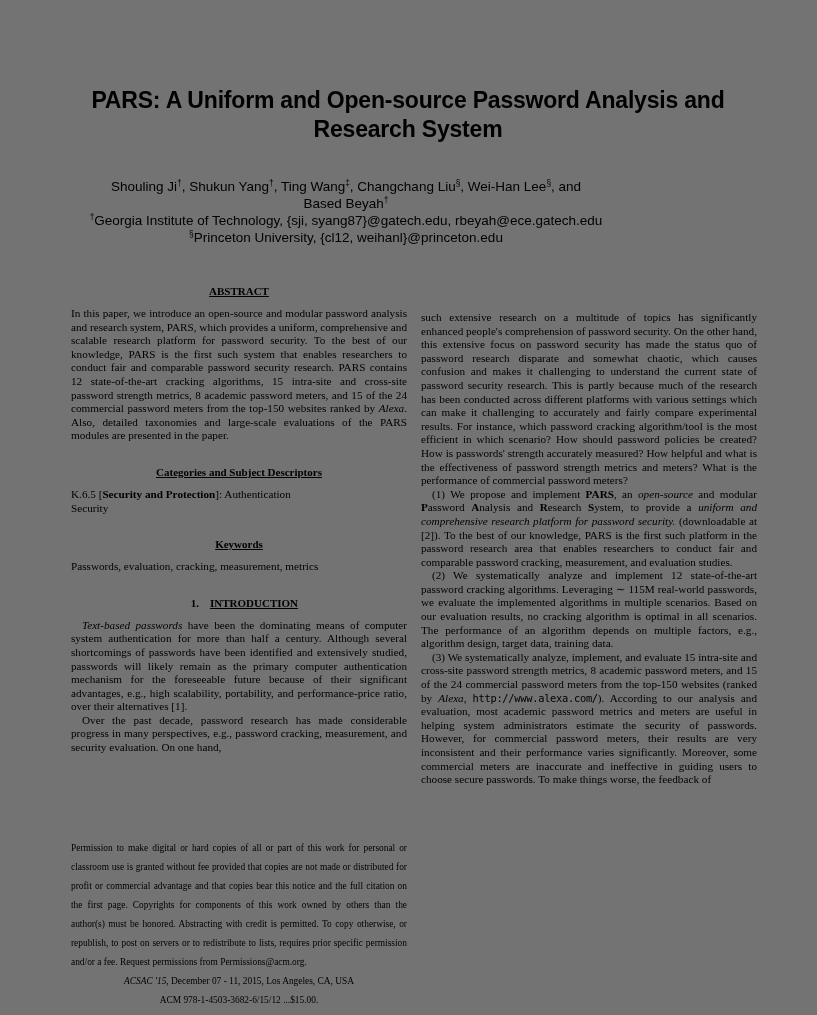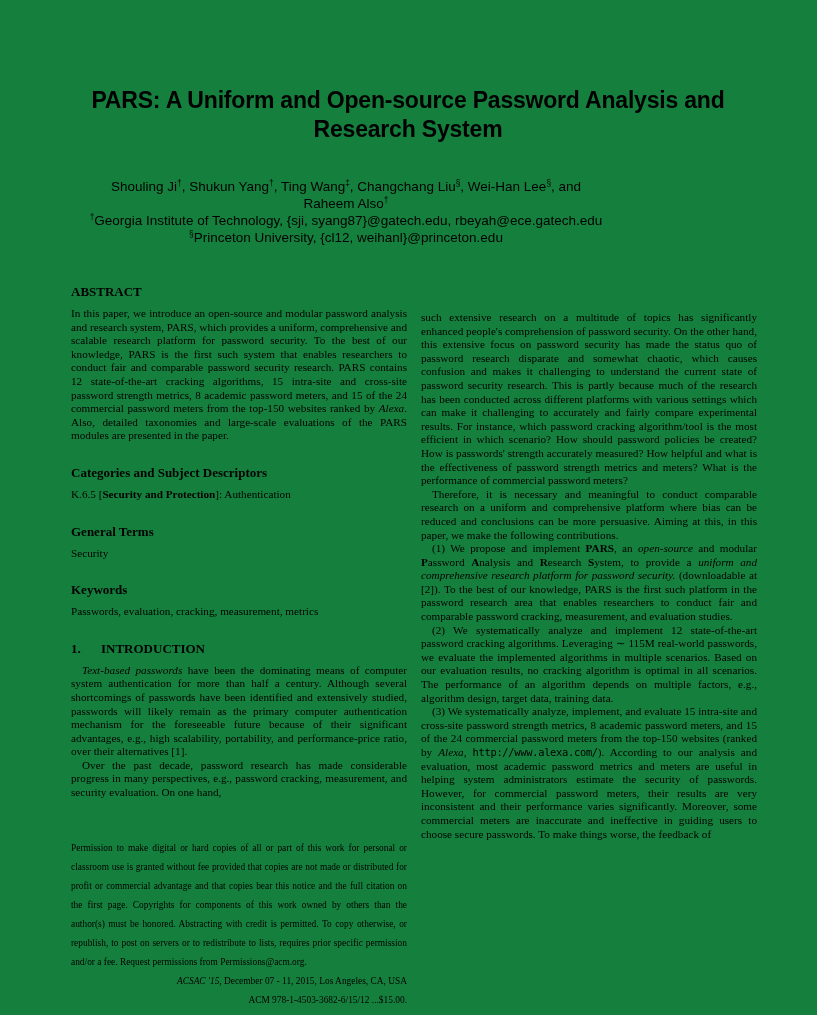--- a/index.html
+++ b/index.html
@@ -1,20 +1,20 @@
 <!DOCTYPE html>
 <html><head>
 <meta charset="utf-8">
 <style>
   html, body { margin: 0; padding: 0; background: #ffffff; }
   .page {
     position: relative;
     width: 817px;
     height: 1015px;
-    background: #15803d;
+    background: #737373;
     color: #000000;
     font-family: "Liberation Serif", serif;
     overflow: hidden;
   }
   .title {
     position: absolute;
     top: 86px;
     left: 58px;
     width: 700px;
     margin: 0;
@@ -41,84 +41,83 @@
     top: 283px;
     width: 336px;
     font-size: 11.2px;
     line-height: 13.6px;
     text-align: justify;
   }
   .col-left  { left: 71px;  }
   .col-right { left: 421px; margin-top: 28px; }
   h2 {
     font-family: "Liberation Serif", serif;
-    font-size: 13px;
+    font-size: 11px;
     line-height: 17px;
     font-weight: bold;
     margin: 21px 0 7px 0;
-    text-align: left;
+    text-align: center;
+    text-decoration: underline;
   }
   .col h2:first-child { margin-top: 0; }
   .sec-num { display: inline-block; min-width: 30px; }
   p { margin: 0; text-indent: 11px; }
   p.noindent { text-indent: 0; }
   .footnote {
     position: absolute;
     left: 71px;
     top: 839px;
     width: 336px;
     font-size: 9.4px;
     line-height: 19px;
   }
   .fn-perm { text-align: justify; margin: 0; text-indent: 0; }
-  .fn-line { margin: 0; text-align: right; text-indent: 0; }
+  .fn-line { margin: 0; text-align: center; text-indent: 0; }
   .seg-b  { font-weight: bold; }
   .seg-i  { font-style: italic; }
   .seg-tt { font-family: "DejaVu Sans Mono", monospace; font-size: 0.93em; letter-spacing: -0.3px; }
   .seg-sup { font-size: 0.62em; vertical-align: super; line-height: 0; }
 </style>
 </head>
 <body>
 
 <div class="page">
 
   <h1 class="title">PARS: A Uniform and Open-source Password Analysis and Research System</h1>
 
   <div class="authors">
     <div><span>Shouling Ji</span><span class="seg-sup">†</span><span>, Shukun Yang</span><span class="seg-sup">†</span><span>, Ting Wang</span><span class="seg-sup">‡</span><span>, Changchang Liu</span><span class="seg-sup">§</span><span>, Wei-Han Lee</span><span class="seg-sup">§</span><span>, and</span></div>
-    <div><span>Raheem Also</span><span class="seg-sup">†</span></div>
+    <div><span>Based Beyah</span><span class="seg-sup">†</span></div>
     <div><span class="seg-sup">†</span><span>Georgia Institute of Technology, {sji, syang87}@gatech.edu, rbeyah@ece.gatech.edu</span></div>
     <div><span class="seg-sup">§</span><span>Princeton University, {cl12, weihanl}@princeton.edu</span></div>
   </div>
 
   <div class="col col-left">
     <h2>ABSTRACT</h2>
     <p class="noindent"><span>In this paper, we introduce an open-source and modular password analysis and research system, PARS, which provides a uniform, comprehensive and scalable research platform for password security. To the best of our knowledge, PARS is the first such system that enables researchers to conduct fair and comparable password security research. PARS contains 12 state-of-the-art cracking algorithms, 15 intra-site and cross-site password strength metrics, 8 academic password meters, and 15 of the 24 commercial password meters from the top-150 websites ranked by </span><span class="seg-i">Alexa</span><span>. Also, detailed taxonomies and large-scale evaluations of the PARS modules are presented in the paper.</span></p>
 
     <h2>Categories and Subject Descriptors</h2>
     <p class="noindent"><span>K.6.5 [</span><span class="seg-b">Security and Protection</span><span>]: Authentication</span></p>
 
-    <h2>General Terms</h2>
     <p class="noindent">Security</p>
 
     <h2>Keywords</h2>
     <p class="noindent">Passwords, evaluation, cracking, measurement, metrics</p>
 
     <h2><span class="sec-num">1.</span><span>INTRODUCTION</span></h2>
     <p><span class="seg-i">Text-based passwords</span><span> have been the dominating means of computer system authentication for more than half a century. Although several shortcomings of passwords have been identified and extensively studied, passwords will likely remain as the primary computer authentication mechanism for the foreseeable future because of their significant advantages, e.g., high scalability, portability, and performance-price ratio, over their alternatives [1].</span></p>
     <p>Over the past decade, password research has made considerable progress in many perspectives, e.g., password cracking, measurement, and security evaluation. On one hand,</p>
   </div>
 
   <div class="footnote">
     <p class="fn-perm">Permission to make digital or hard copies of all or part of this work for personal or classroom use is granted without fee provided that copies are not made or distributed for profit or commercial advantage and that copies bear this notice and the full citation on the first page. Copyrights for components of this work owned by others than the author(s) must be honored. Abstracting with credit is permitted. To copy otherwise, or republish, to post on servers or to redistribute to lists, requires prior specific permission and/or a fee. Request permissions from Permissions@acm.org.</p>
     <p class="fn-line"><span class="seg-i">ACSAC '15,</span><span> December 07 - 11, 2015, Los Angeles, CA, USA</span></p>
     <p class="fn-line">ACM 978-1-4503-3682-6/15/12 ...$15.00.</p>
   </div>
 
   <div class="col col-right">
     <p class="noindent">such extensive research on a multitude of topics has significantly enhanced people's comprehension of password security. On the other hand, this extensive focus on password security has made the status quo of password research disparate and somewhat chaotic, which causes confusion and makes it challenging to understand the current state of password security research. This is partly because much of the research has been conducted across different platforms with various settings which can make it challenging to accurately and fairly compare experimental results. For instance, which password cracking algorithm/tool is the most efficient in which scenario? How should password policies be created? How is passwords' strength accurately measured? How helpful and what is the effectiveness of password strength metrics and meters? What is the performance of commercial password meters?</p>
-    <p>Therefore, it is necessary and meaningful to conduct comparable research on a uniform and comprehensive platform where bias can be reduced and conclusions can be more persuasive. Aiming at this, in this paper, we make the following contributions.</p>
     <p><span>(1) We propose and implement </span><span class="seg-b">PARS</span><span>, an </span><span class="seg-i">open-source</span><span> and modular </span><span class="seg-b">P</span><span>assword </span><span class="seg-b">A</span><span>nalysis and </span><span class="seg-b">R</span><span>esearch </span><span class="seg-b">S</span><span>ystem, to provide a </span><span class="seg-i">uniform and comprehensive research platform for password security.</span><span> (downloadable at [2]). To the best of our knowledge, PARS is the first such platform in the password research area that enables researchers to conduct fair and comparable password cracking, measurement, and evaluation studies.</span></p>
     <p>(2) We systematically analyze and implement 12 state-of-the-art password cracking algorithms. Leveraging ∼ 115M real-world passwords, we evaluate the implemented algorithms in multiple scenarios. Based on our evaluation results, no cracking algorithm is optimal in all scenarios. The performance of an algorithm depends on multiple factors, e.g., algorithm design, target data, training data.</p>
     <p><span>(3) We systematically analyze, implement, and evaluate 15 intra-site and cross-site password strength metrics, 8 academic password meters, and 15 of the 24 commercial password meters from the top-150 websites (ranked by </span><span class="seg-i">Alexa</span><span>, </span><span class="seg-tt">http://www.alexa.com/</span><span>). According to our analysis and evaluation, most academic password metrics and meters are useful in helping system administrators estimate the security of passwords. However, for commercial password meters, their results are very inconsistent and their performance varies significantly. Moreover, some commercial meters are inaccurate and ineffective in guiding users to choose secure passwords. To make things worse, the feedback of</span></p>
   </div>
 
 </div>
 
 </body></html>

